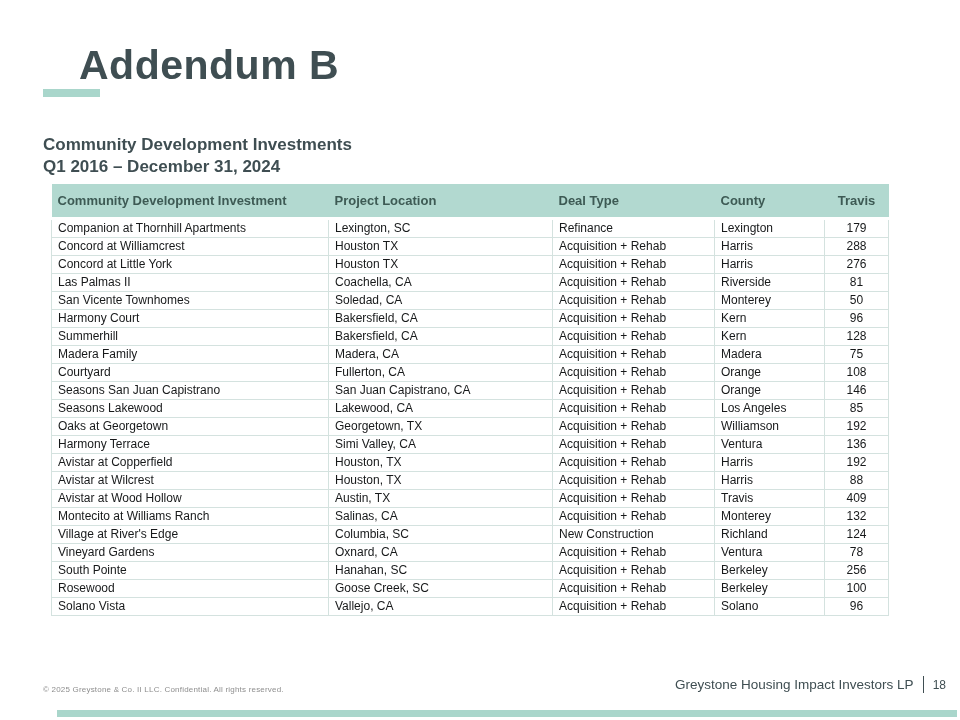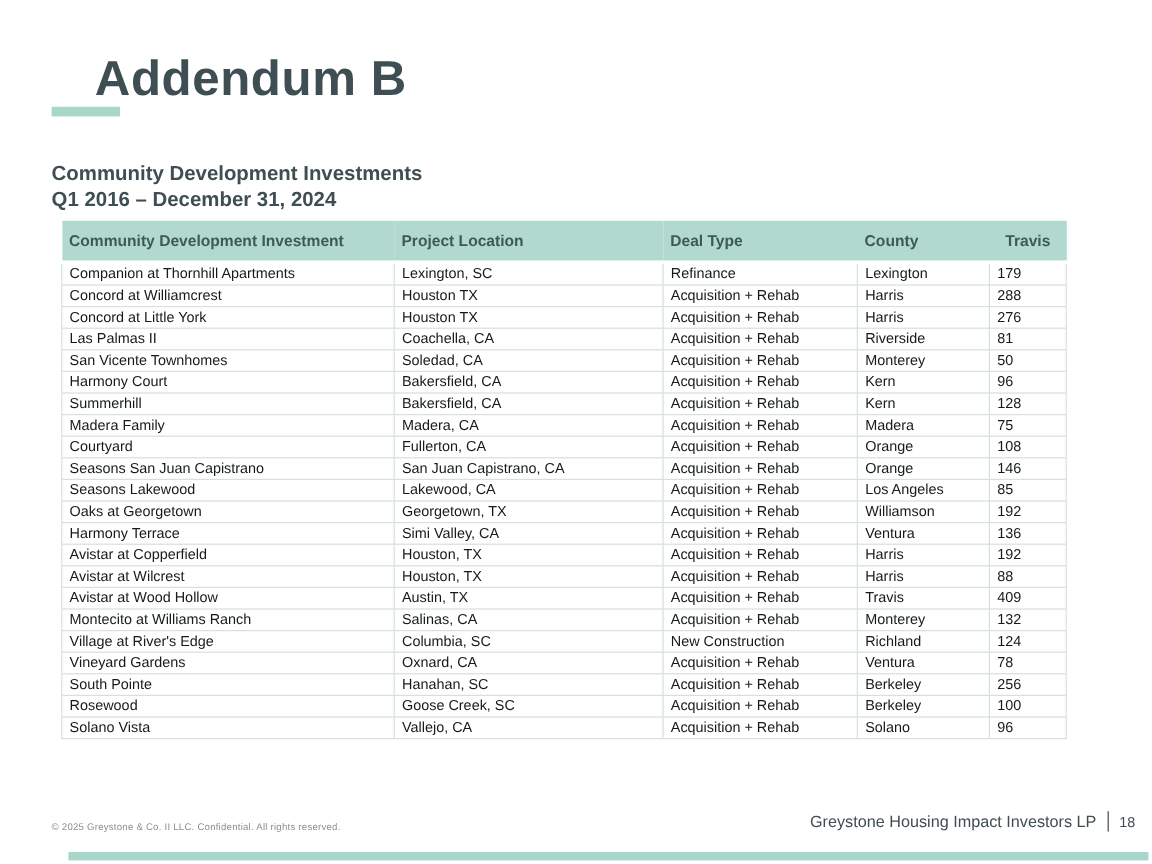--- a/index.html
+++ b/index.html
@@ -35,21 +35,21 @@
     padding:9px 6px 9px 6px;
     border-bottom:3px solid #ffffff;
   }
   th.units{text-align:center;}
   td{
     font-size:12px;color:#17191a;
     padding:1px 6px;height:15px;line-height:15px;
     border:1px solid var(--grid,#d4e2df);
     overflow:hidden;white-space:nowrap;
   }
-  td.units{text-align:left;}
+  td.units{text-align:center;}
   .footer-copy{
     position:absolute;left:43px;top:685px;
     font-size:8px;color:#8e8e8e;letter-spacing:.2px;
   }
   .footer-right{
     position:absolute;right:14px;top:676px;
     display:flex;align-items:center;gap:9px;
   }
   .footer-company{font-size:13.5px;color:var(--heading,#3f4e52);}
   .footer-divider{width:1px;height:17px;background:var(--heading,#3f4e52);}

